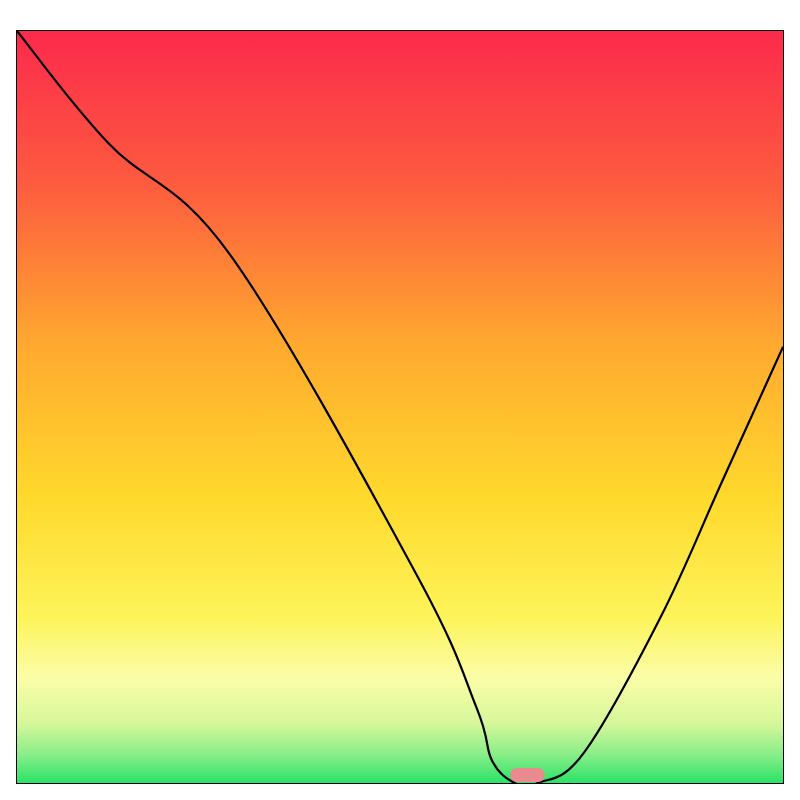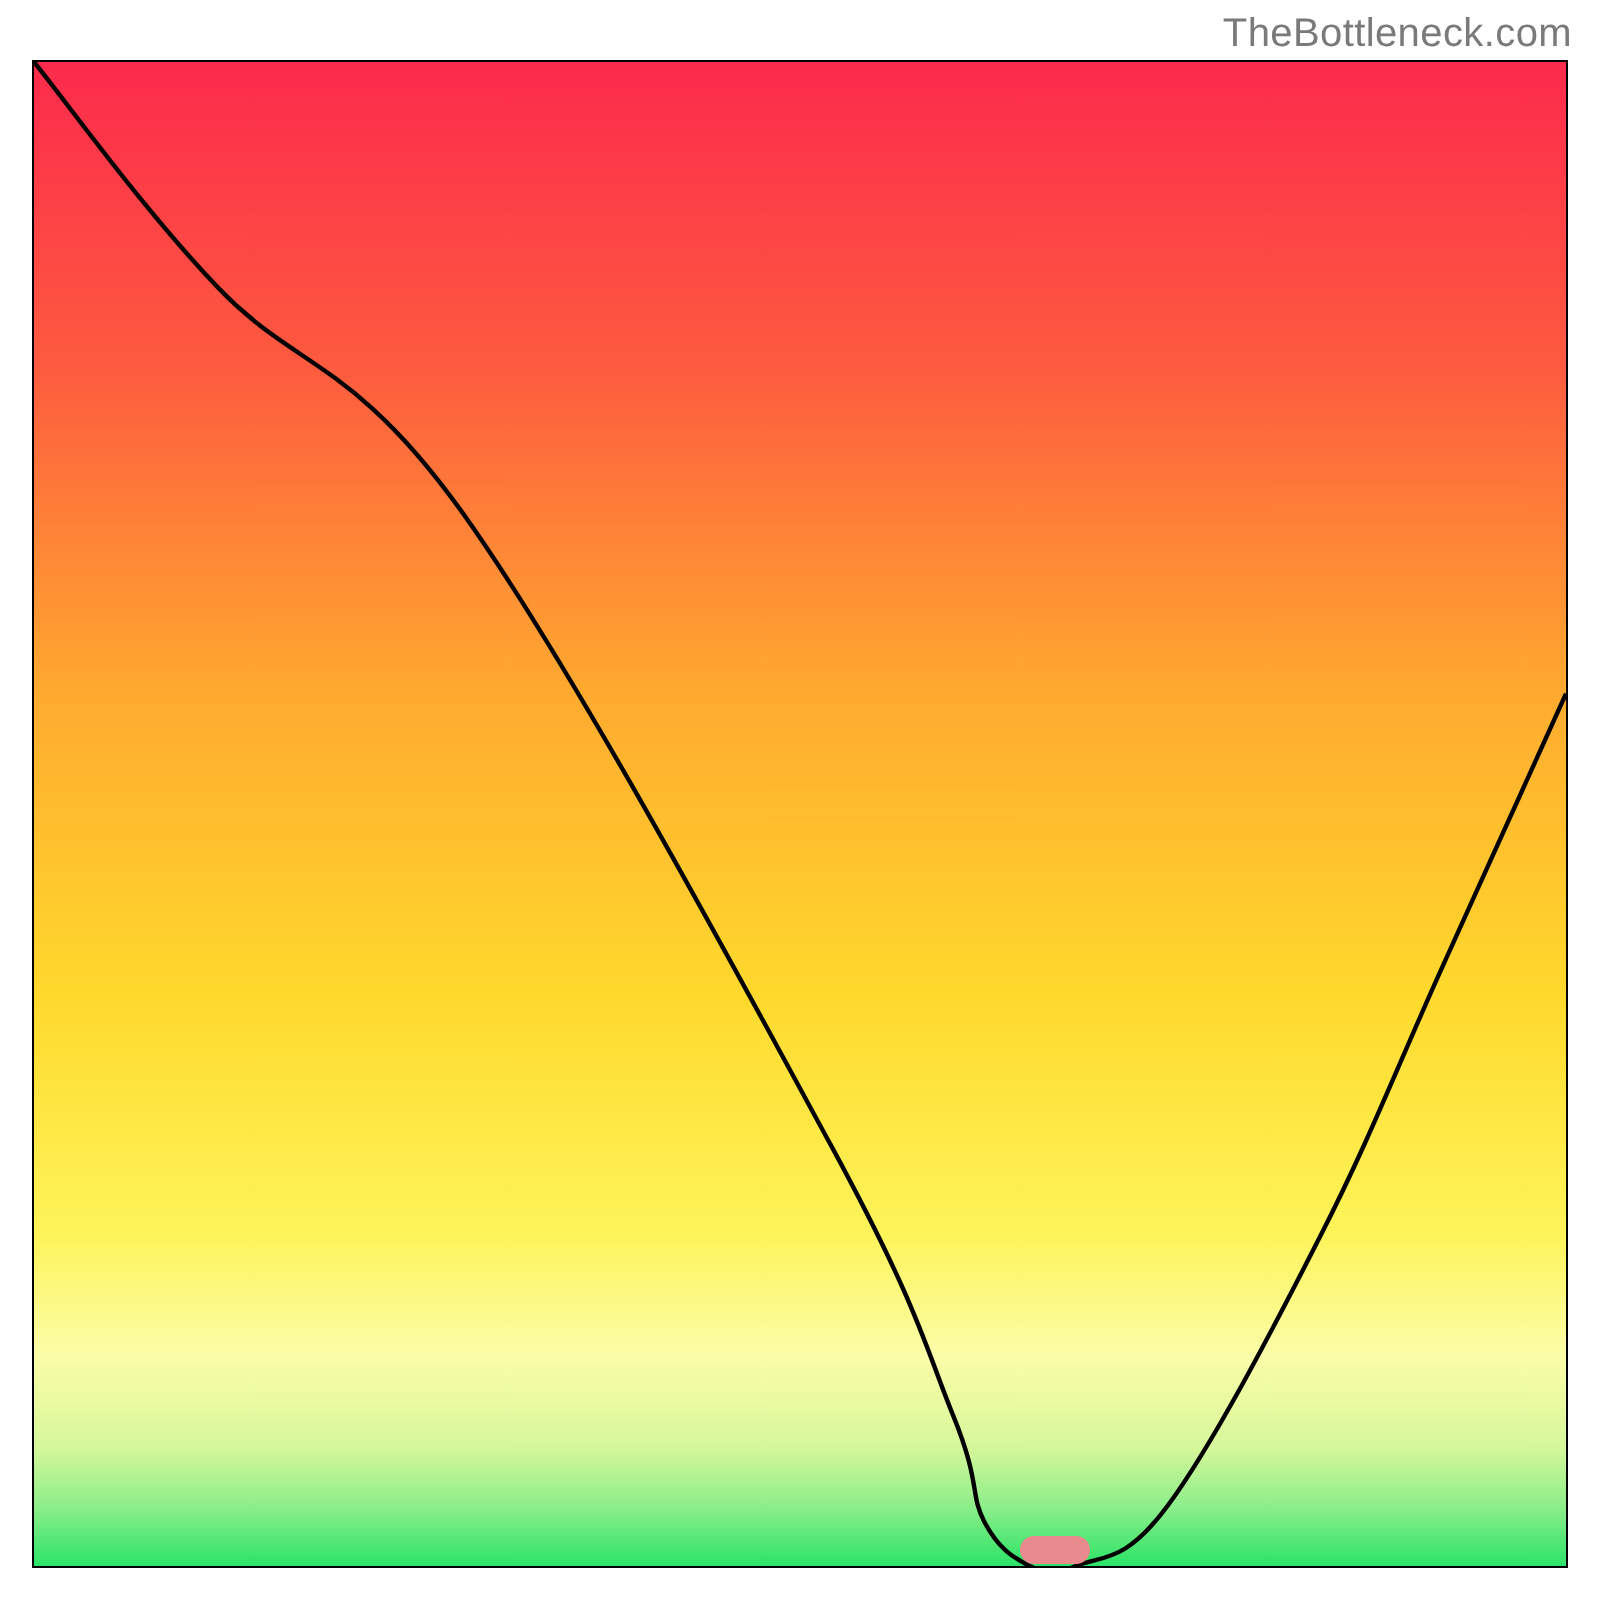--- a/index.html
+++ b/index.html
@@ -51,21 +51,20 @@
     height: 14px;
     background: #e98b8e;
     border-radius: 7px;
   }
 </style>
 </head>
 <body>
 
 <div class="chart-wrap">
 
-  <div class="watermark">TheBottleneck.com</div>
 
   <div class="plot-area">
 
     <svg class="gradient-bg" viewBox="0 0 768 754" preserveAspectRatio="none">
       <defs>
         <linearGradient id="bg-grad" x1="0" y1="0" x2="0" y2="1">
             <stop offset="0%" stop-color="#fc2a4c"></stop>
             <stop offset="20%" stop-color="#fd5a3f"></stop>
             <stop offset="42%" stop-color="#ffaa2f"></stop>
             <stop offset="62%" stop-color="#ffd92c"></stop>

